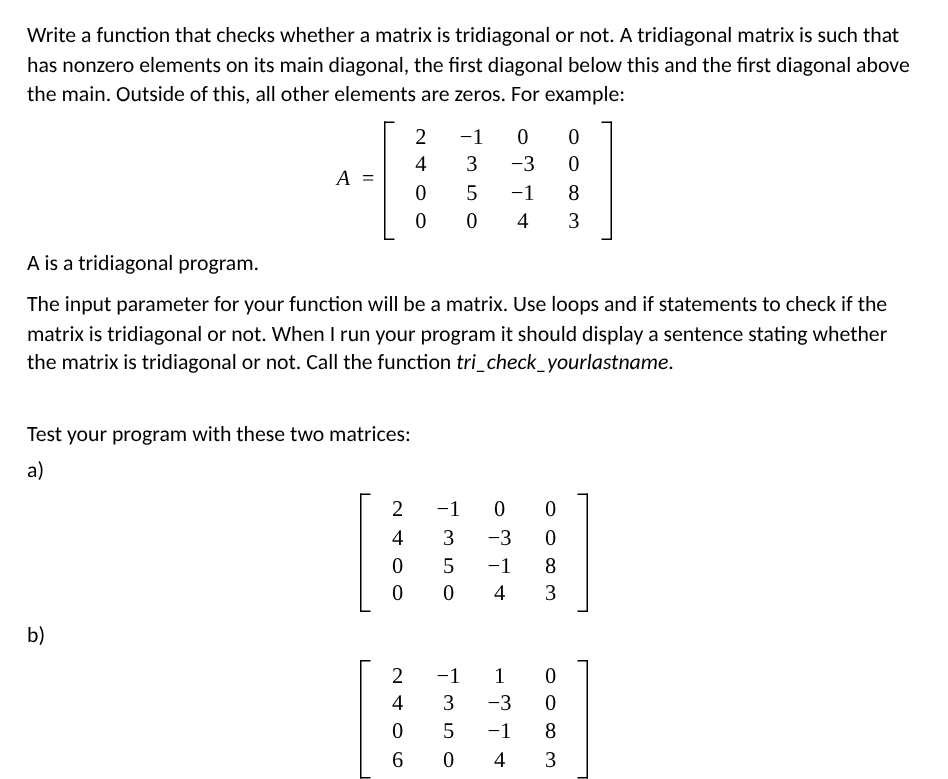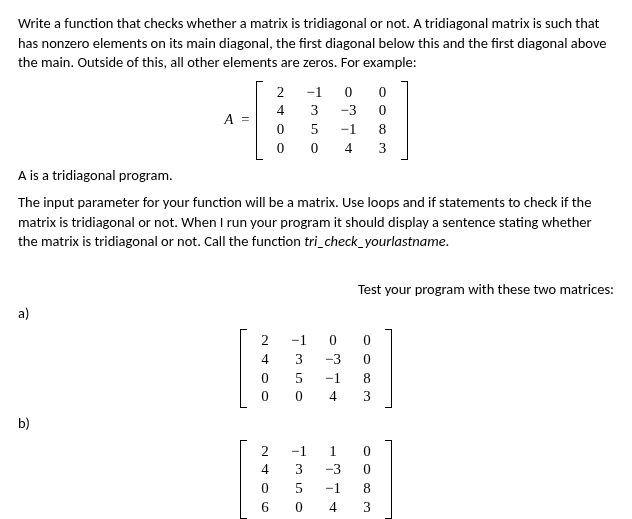--- a/index.html
+++ b/index.html
@@ -45,21 +45,21 @@
     .matrix-row {
       display: flex;
       gap: 0;
     }
     .matrix-cell {
       width: 34px;
       text-align: center;
       font-size: 15px;
       line-height: 1.25;
     }
-    .test-heading { margin: 28px 0 4px 0; text-align: right; }
+    .test-heading { margin: 28px 0 4px 0; }
     .part-label {
       margin: 4px 0 2px 0;
       font-weight: normal;
     }
     .italic { font-style: italic; }
   </style>
 </head>
 <body>
 
 <p>Write a function that checks whether a matrix is tridiagonal or not. A tridiagonal matrix is such that has nonzero elements on its main diagonal, the first diagonal below this and the first diagonal above the main. Outside of this, all other elements are zeros. For example:</p>

